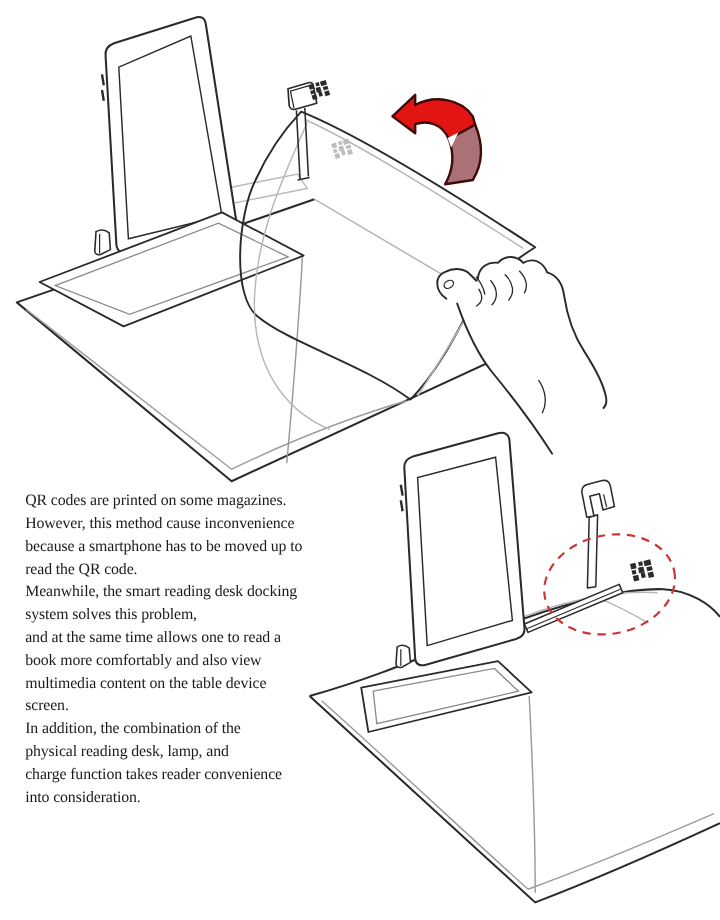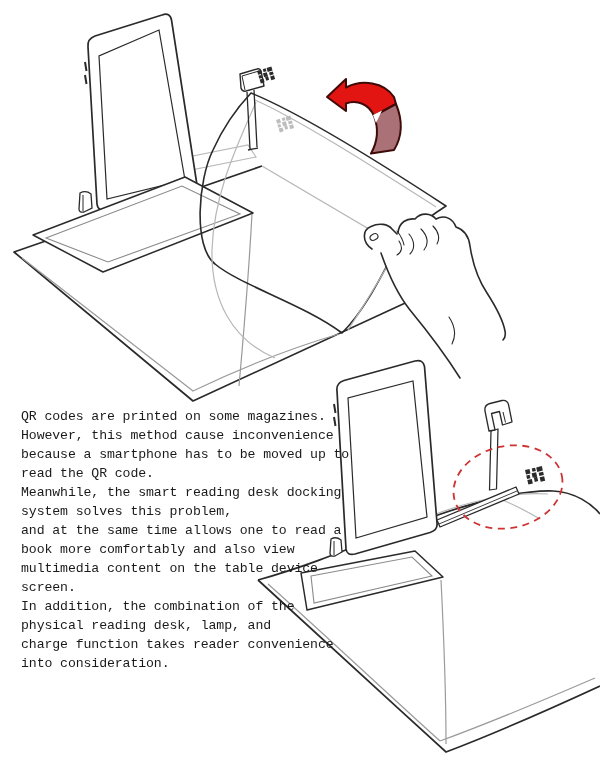--- a/index.html
+++ b/index.html
@@ -1,18 +1,18 @@
 <!DOCTYPE html>
 <html><head>
 <meta charset="utf-8">
 <style>
   html,body{margin:0;padding:0;background:#ffffff;}
   .stage{
     position:relative;width:600px;height:767px;background:#fff;overflow:hidden;
-    font-family:Liberation Mono, monospace;
+    font-family:Liberation Serif, serif;
   }
   .stage svg{position:absolute;left:0;top:0;}
   .desc{
     position:absolute;left:21px;top:407px;width:330px;
     font-size:13.2px;line-height:19px;letter-spacing:-0.1px;color:#1a1a1a;
     white-space:pre-line;
   }
 </style>
 </head>
 <body>

